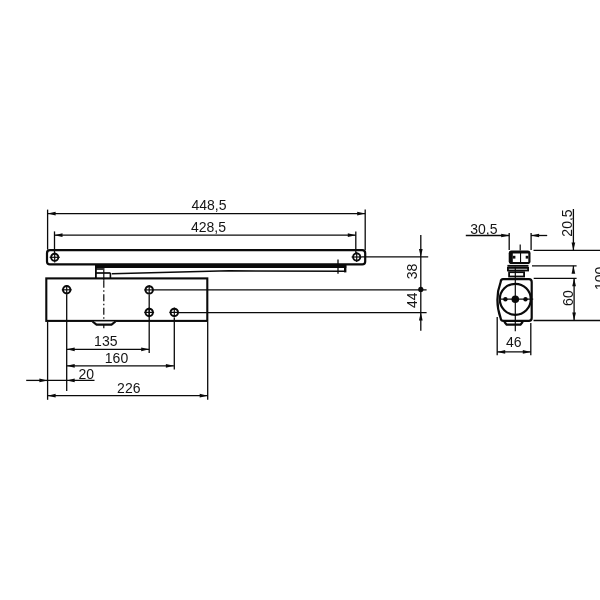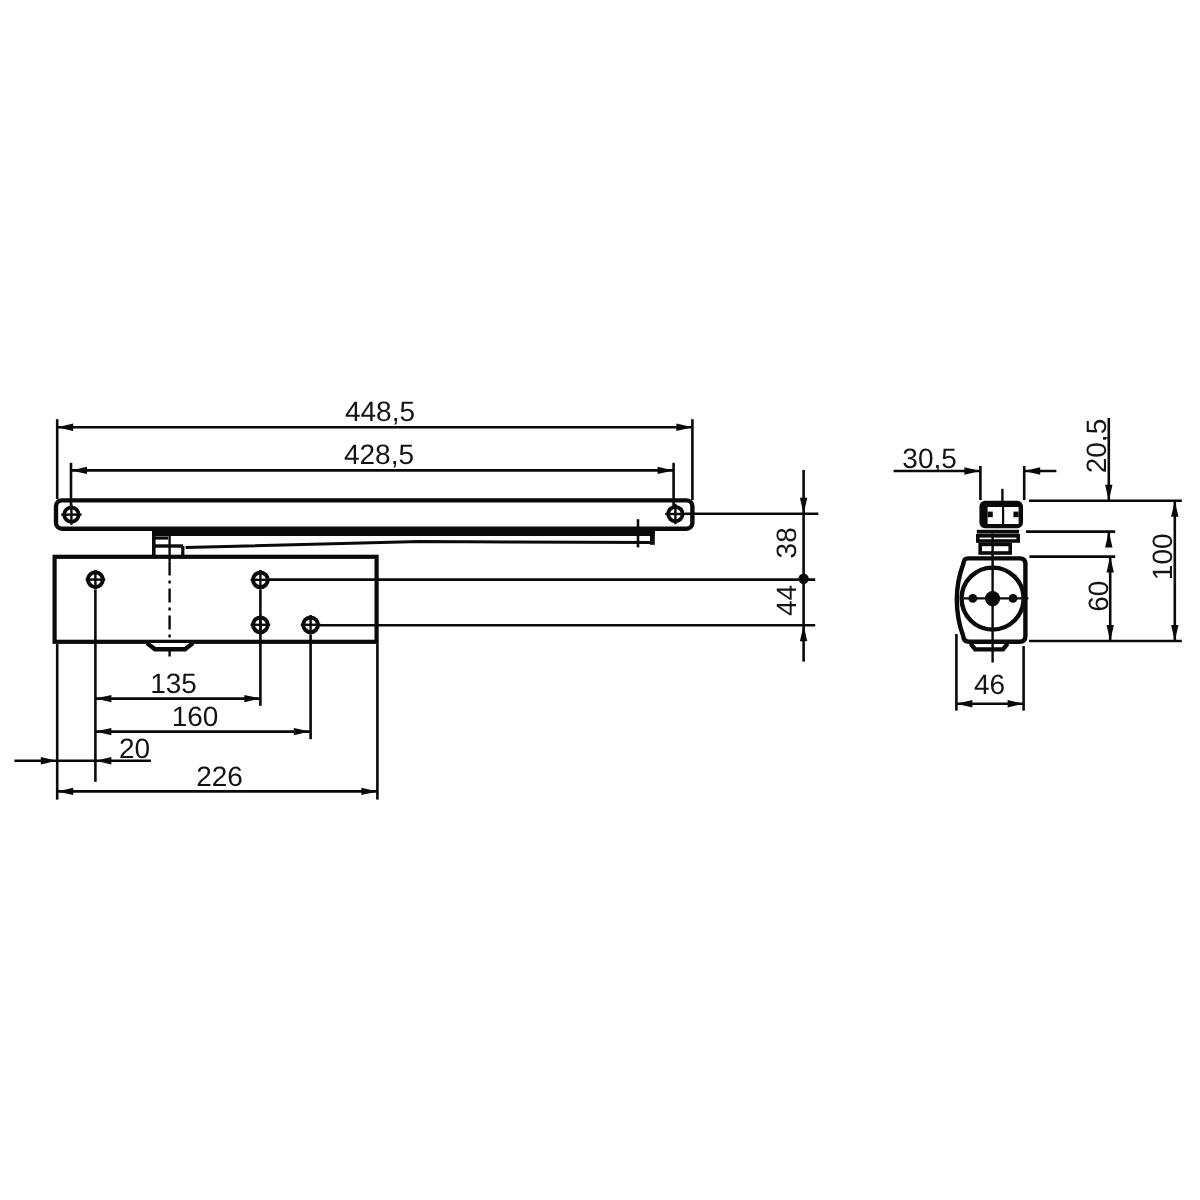--- a/index.html
+++ b/index.html
@@ -1,16 +1,16 @@
 <!DOCTYPE html>
 <html><head>
 <meta charset="utf-8">
 <style>
   html,body{margin:0;padding:0;background:#fff;}
-  .wrap{width:536px;height:600px;position:relative;background:#fff;}
+  .wrap{width:536px;height:600px;position:relative;background:#fff;margin-left:19px;}
   svg{position:absolute;left:0;top:0;}
   text{font-family:"Liberation Sans",sans-serif;font-size:14px;fill:#141414;}
 </style>
 </head>
 <body>
 <div class="wrap">
 <svg width="600" height="600" viewBox="0 0 600 600" fill="none" stroke-linecap="butt">
 
 <rect x="28" y="250.2" width="318.2" height="14.2" rx="3" stroke="#0a0a0a" stroke-width="2.2" fill="#fff"></rect>
 

